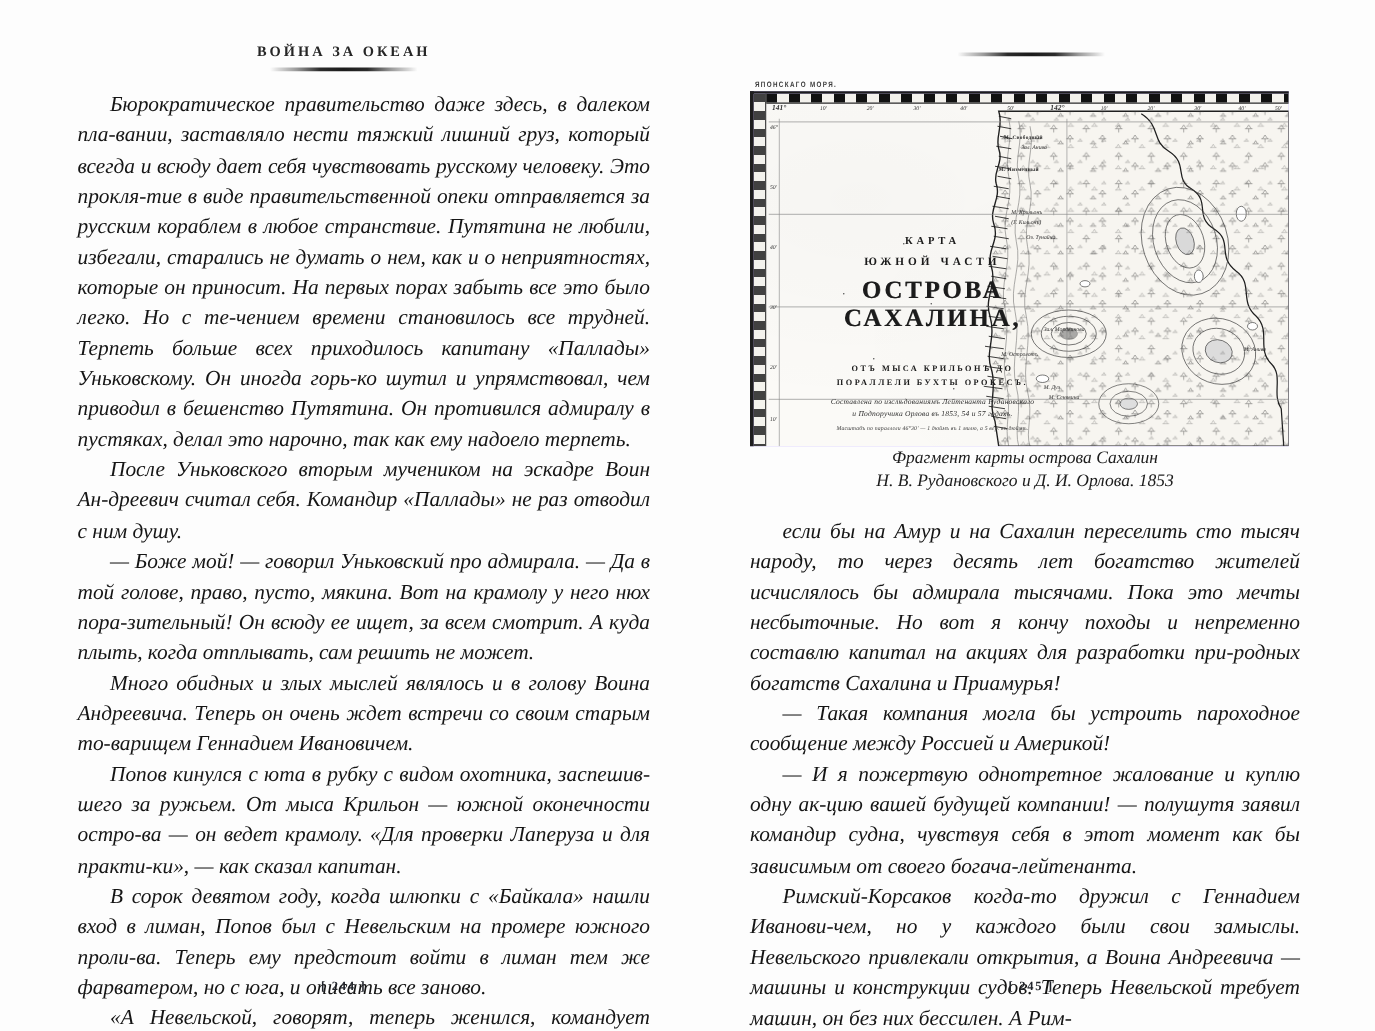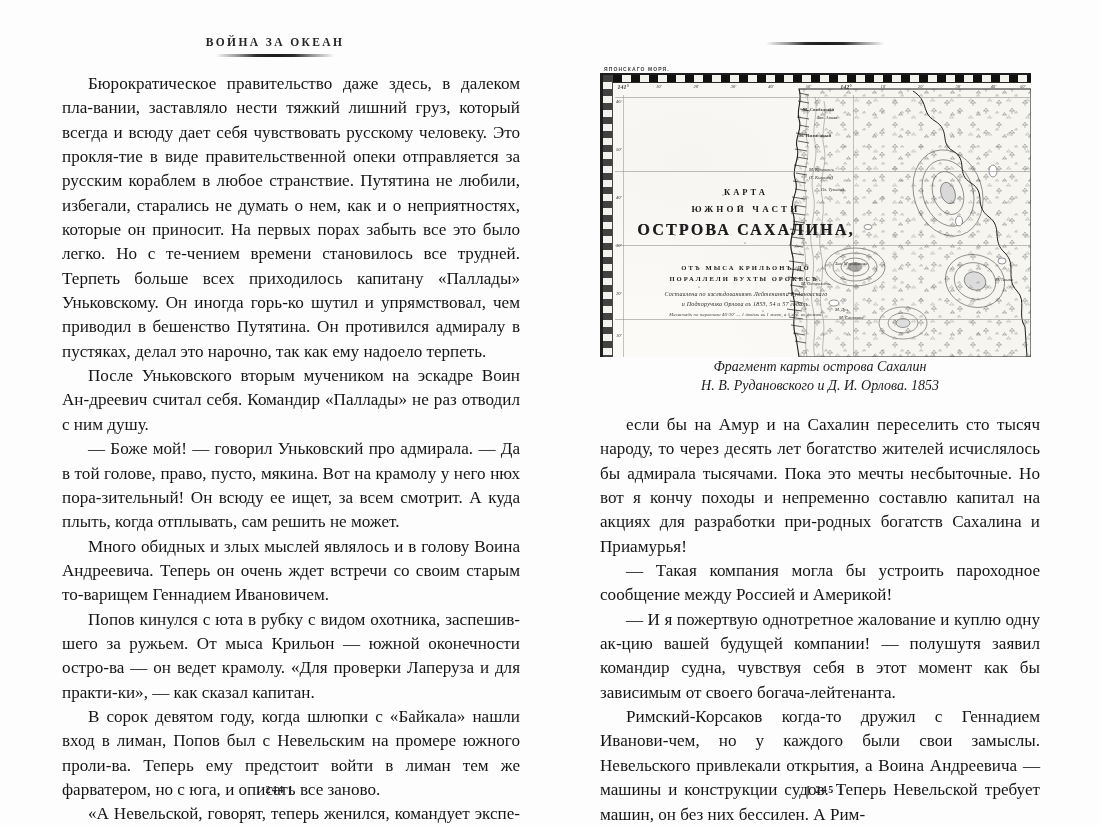--- a/index.html
+++ b/index.html
@@ -74,20 +74,21 @@
     text-justify: inter-word;
     color: #151515;
     hyphens: manual;
   }
   .page-left .column  { left: 62px; }
   .page-right .column { left: 50px; width: 440px; }
 
   .column p {
     margin: 0;
     text-indent: 26px;
+    font-style: italic;
   }
 
   
   .folio {
     position: absolute;
     bottom: 30px;
     left: 0;
     right: 0;
     text-align: center;
     font-size: 10px;
@@ -187,21 +188,21 @@
   .cartouche {
     position: absolute;
     left: 24px;
     top: 112px;
     width: 238px;
     text-align: center;
     color: #1b1b1b;
   }
   .c-l1 { font-size: 8.5px; font-weight: 700; letter-spacing: 3px; margin-bottom: 7px; }
   .c-l2 { font-size: 9px;   font-weight: 700; letter-spacing: 3.2px; margin-bottom: 7px; }
-  .c-l3 { font-size: 16px; font-weight: 700; letter-spacing: 2.2px; margin-bottom: 25px;
+  .c-l3 { font-size: 20px; font-weight: 700; letter-spacing: 2.2px; margin-bottom: 25px;
           text-shadow: 0.4px 0 0 rgba(0,0,0,.55); }
   .c-l4 { font-size: 6.6px; font-weight: 700; letter-spacing: 2px; margin-bottom: 4px; }
   .c-l5 { font-size: 6.6px; font-weight: 700; letter-spacing: 2px; margin-bottom: 8px; }
   .c-sm {
     font-size: 6px;
     font-style: italic;
     letter-spacing: .2px;
     line-height: 9.5px;
     color: #2b2b2b;
   }

